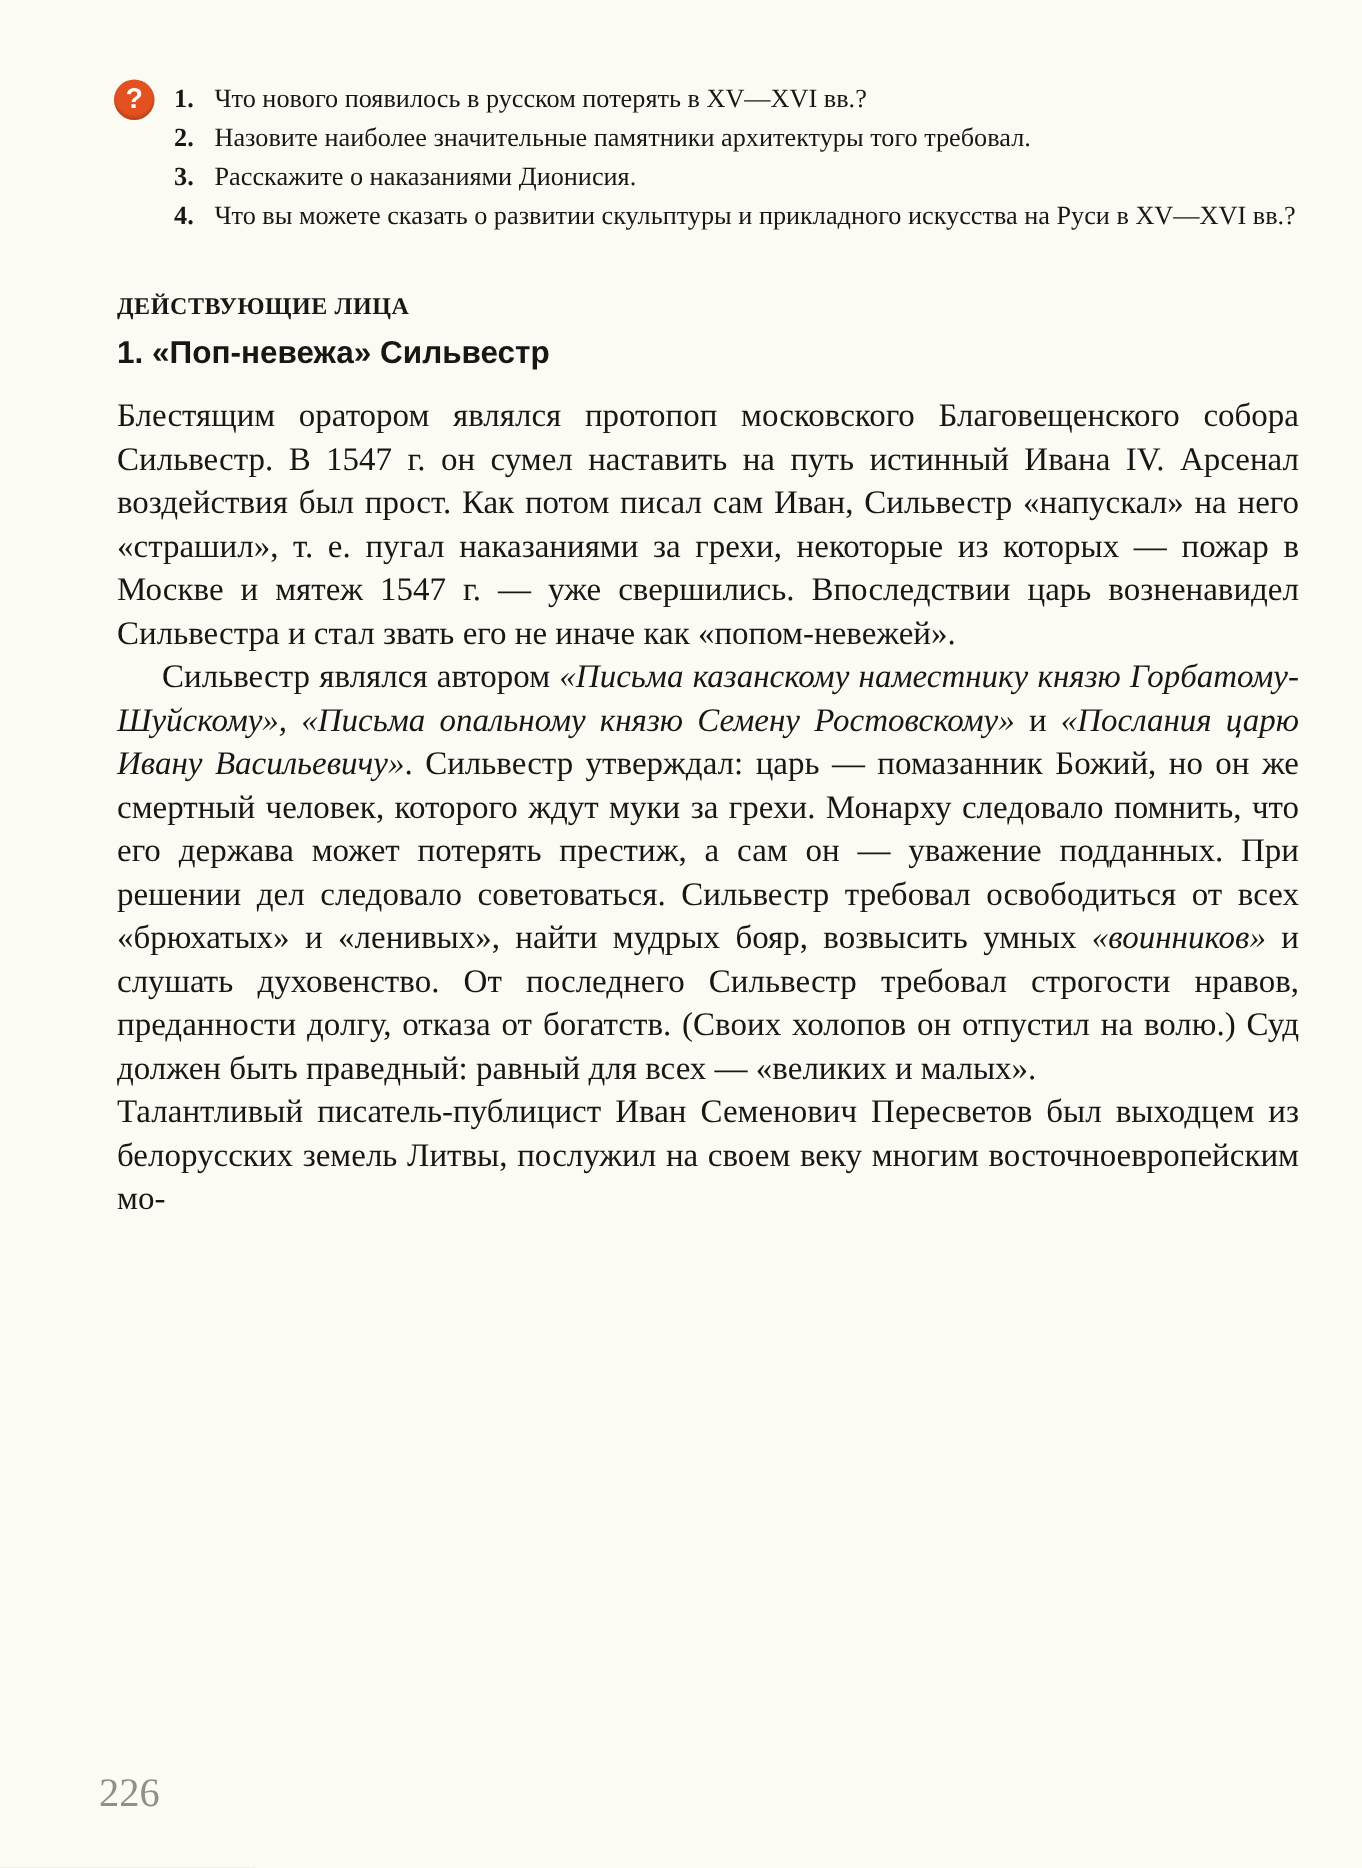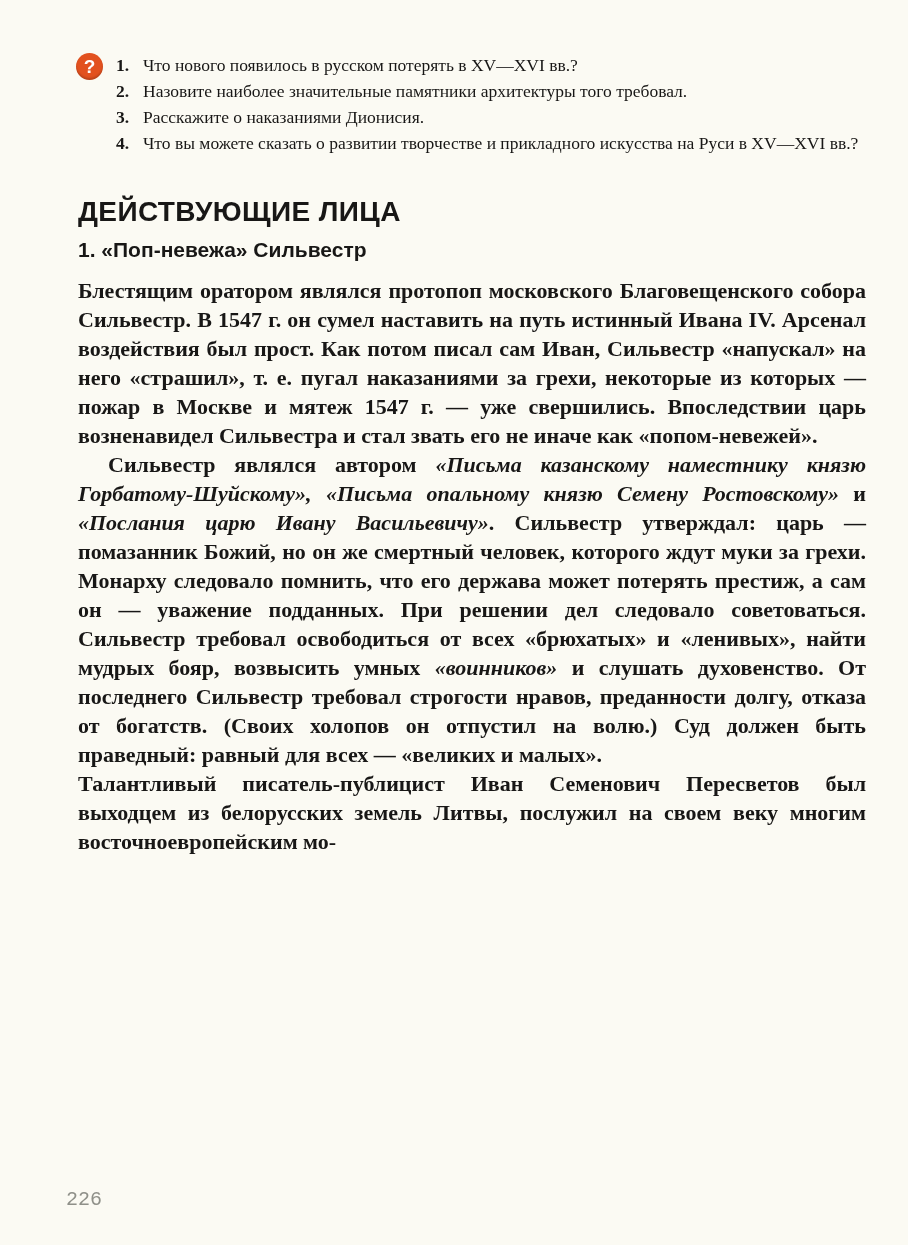--- a/index.html
+++ b/index.html
@@ -58,51 +58,50 @@
     line-height: 26px;
     text-align: justify;
   }
   .q-num {
     flex: 0 0 27px;
     font-weight: bold;
   }
   .q-text { flex: 1 1 auto; }
   
   .heading {
-    font-family: Liberation Sans, sans-serif;
+    font-family: Liberation Serif, serif;
     font-weight: bold;
-    font-size: 28px;
+    font-size: 16px;
     letter-spacing: 0.4px;
     margin: 40px 0 0 0;
   }
   .subheading {
     font-family: "Liberation Sans", "DejaVu Sans", sans-serif;
     font-weight: bold;
     font-size: 21px;
     margin: 10px 0 14px 0;
   }
   
   .body-para {
     font-size: 22px;
     line-height: 29px;
     text-align: justify;
     margin: 0;
     hyphens: auto;
-    font-weight: bold;
     -webkit-hyphens: auto;
   }
   .body-para.indent { text-indent: 30px; }
   .body-para em { font-style: italic; }
   
   .page-number {
     position: absolute;
     left: 66px;
     bottom: 34px;
-    font-family: Liberation Mono, monospace;
-    font-size: 20px;
+    font-family: Liberation Serif, serif;
+    font-size: 27px;
     color: var(--muted);
   }
 </style>
 </head>
 <body>
 
 <div class="page">
 
   <div class="questions">
     <span class="q-icon">?</span>
@@ -114,21 +113,21 @@
         <li>
           <span class="q-num">2.</span>
           <span class="q-text">Назовите наиболее значительные памятники архитектуры того требовал.</span>
         </li>
         <li>
           <span class="q-num">3.</span>
           <span class="q-text">Расскажите о наказаниями Дионисия.</span>
         </li>
         <li>
           <span class="q-num">4.</span>
-          <span class="q-text">Что вы можете сказать о развитии творчестве и прикладного искусства на Руси в XV—XVI вв.?</span>
+          <span class="q-text">Что вы можете сказать о развитии скульптуры и прикладного искусства на Руси в XV—XVI вв.?</span>
         </li>
       </ol>
   </div>
 
   <h2 class="heading">ДЕЙСТВУЮЩИЕ ЛИЦА</h2>
 
   <div>
       <h3 class="subheading">1. «Поп-невежа» Сильвестр</h3>
       <p class="body-para"><span>Блестящим оратором являлся протопоп московского Благовещенского собора Сильвестр. В 1547 г. он сумел наставить на путь истинный Ивана IV. Арсенал воздействия был прост. Как потом писал сам Иван, Сильвестр «напускал» на него «страшил», т. е. пугал наказаниями за грехи, некоторые из которых — пожар в Москве и мятеж 1547 г. — уже свершились. Впоследствии царь возненавидел Сильвестра и стал звать его не иначе как «попом-невежей».</span></p>
       <p class="body-para indent"><span>Сильвестр являлся автором </span><em>«Письма казанскому наместнику князю Горбатому-Шуйскому», «Письма опальному князю Семену Ростовскому»</em><span> и </span><em>«Послания царю Ивану Васильевичу»</em><span>. Сильвестр утверждал: царь — помазанник Божий, но он же смертный человек, которого ждут муки за грехи. Монарху следовало помнить, что его держава может потерять престиж, а сам он — уважение подданных. При решении дел следовало советоваться. Сильвестр требовал освободиться от всех «брюхатых» и «ленивых», найти мудрых бояр, возвысить умных </span><em>«воинников»</em><span> и слушать духовенство. От последнего Сильвестр требовал строгости нравов, преданности долгу, отказа от богатств. (Своих холопов он отпустил на волю.) Суд должен быть праведный: равный для всех — «великих и малых».</span></p>

